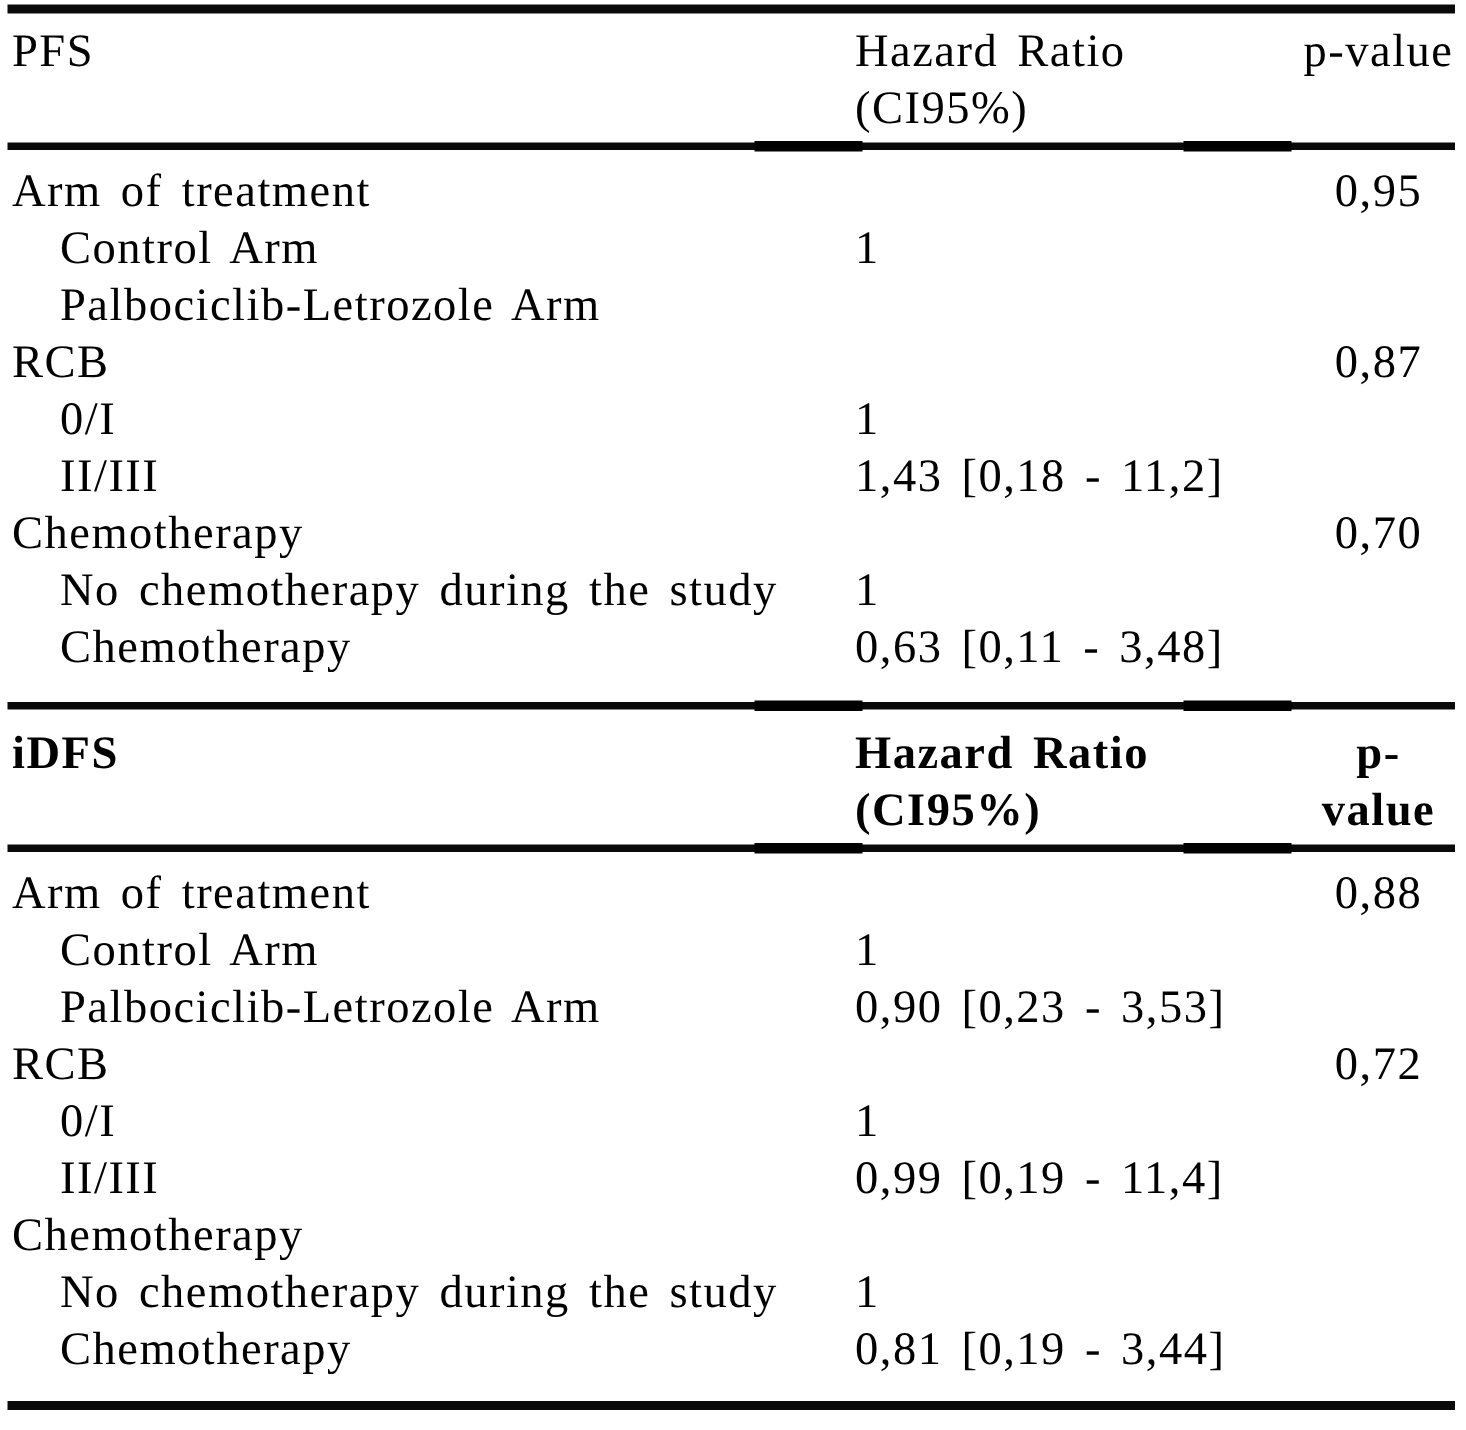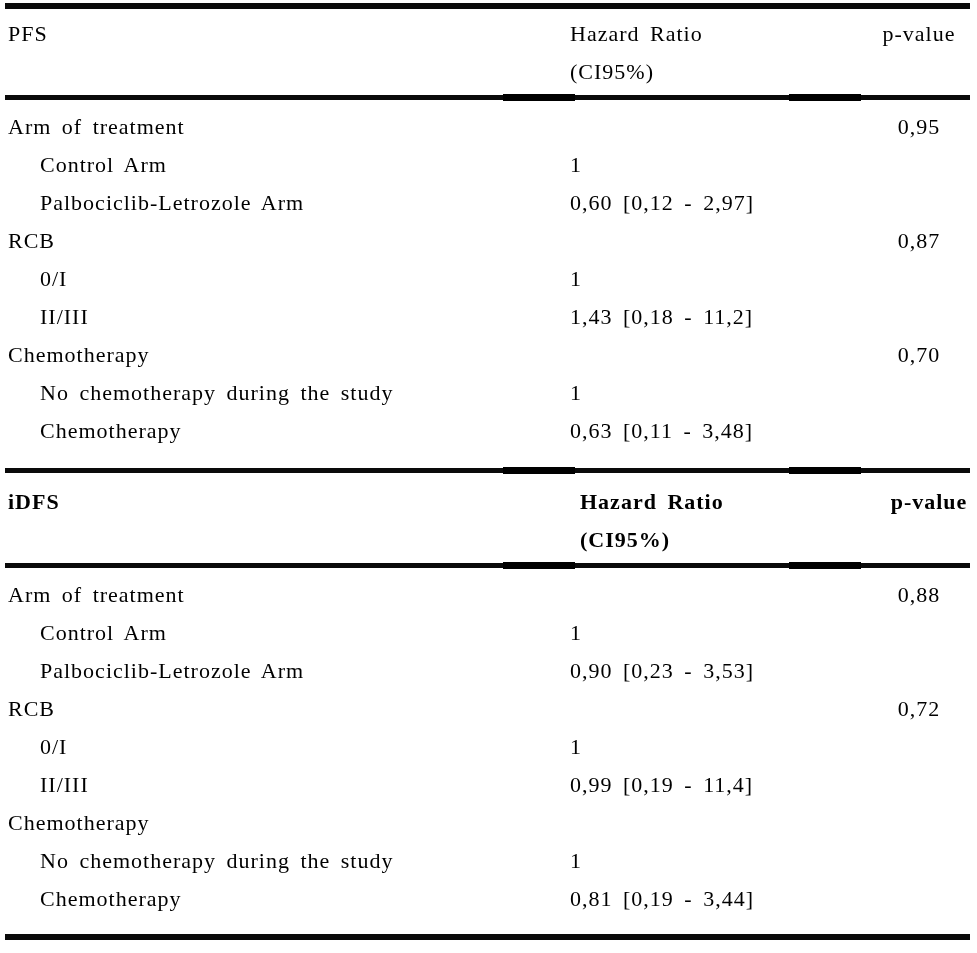--- a/index.html
+++ b/index.html
@@ -23,27 +23,27 @@
   .rule.divider { margin-top: 6px; }
   .rule.bottom { margin-top: 6px; height: 6px; }
   .seg { position: absolute; top: -1px; height: 7px; background: #000; }
   .seg.s1 { left: 498px; width: 72px; }
   .seg.s2 { left: 784px; width: 72px; }
 
   
   .thead, .row {
     display: grid;
     grid-template-columns: 565px 298px auto;
-    font-size: 22px;
+    font-size: 31px;
     line-height: 38px;
     letter-spacing: 1px;
     word-spacing: 4px;
   }
   .thead { padding-top: 6px; }
-  .section.second .thead { padding-top: 10px; gap: 10px; }
+  .section.second .thead { padding-top: 10px; }
   .section.second .thead .c1,
   .section.second .thead .c2,
   .section.second .thead .c3 { font-weight: bold; }
 
   .c1 { padding-left: 3px; }
   .c3 { text-align: center; }
 
   .tbody { padding: 8px 0 12px 0; }
   .section.second .tbody { padding-bottom: 10px; }
   .row.sub .c1 { padding-left: 35px; }
@@ -76,21 +76,20 @@
   </div>
 
   <div class="row sub">
     <div class="c1">Control Arm</div>
     <div class="c2">1</div>
     <div class="c3"></div>
   </div>
 
   <div class="row sub">
     <div class="c1">Palbociclib-Letrozole Arm</div>
-    <div class="c2">0,60 [0,12 - 2,97]</div>
     <div class="c3"></div>
   </div>
 
   <div class="row">
     <div class="c1">RCB</div>
     <div class="c2"></div>
     <div class="c3">0,87</div>
   </div>
 
   <div class="row sub">

